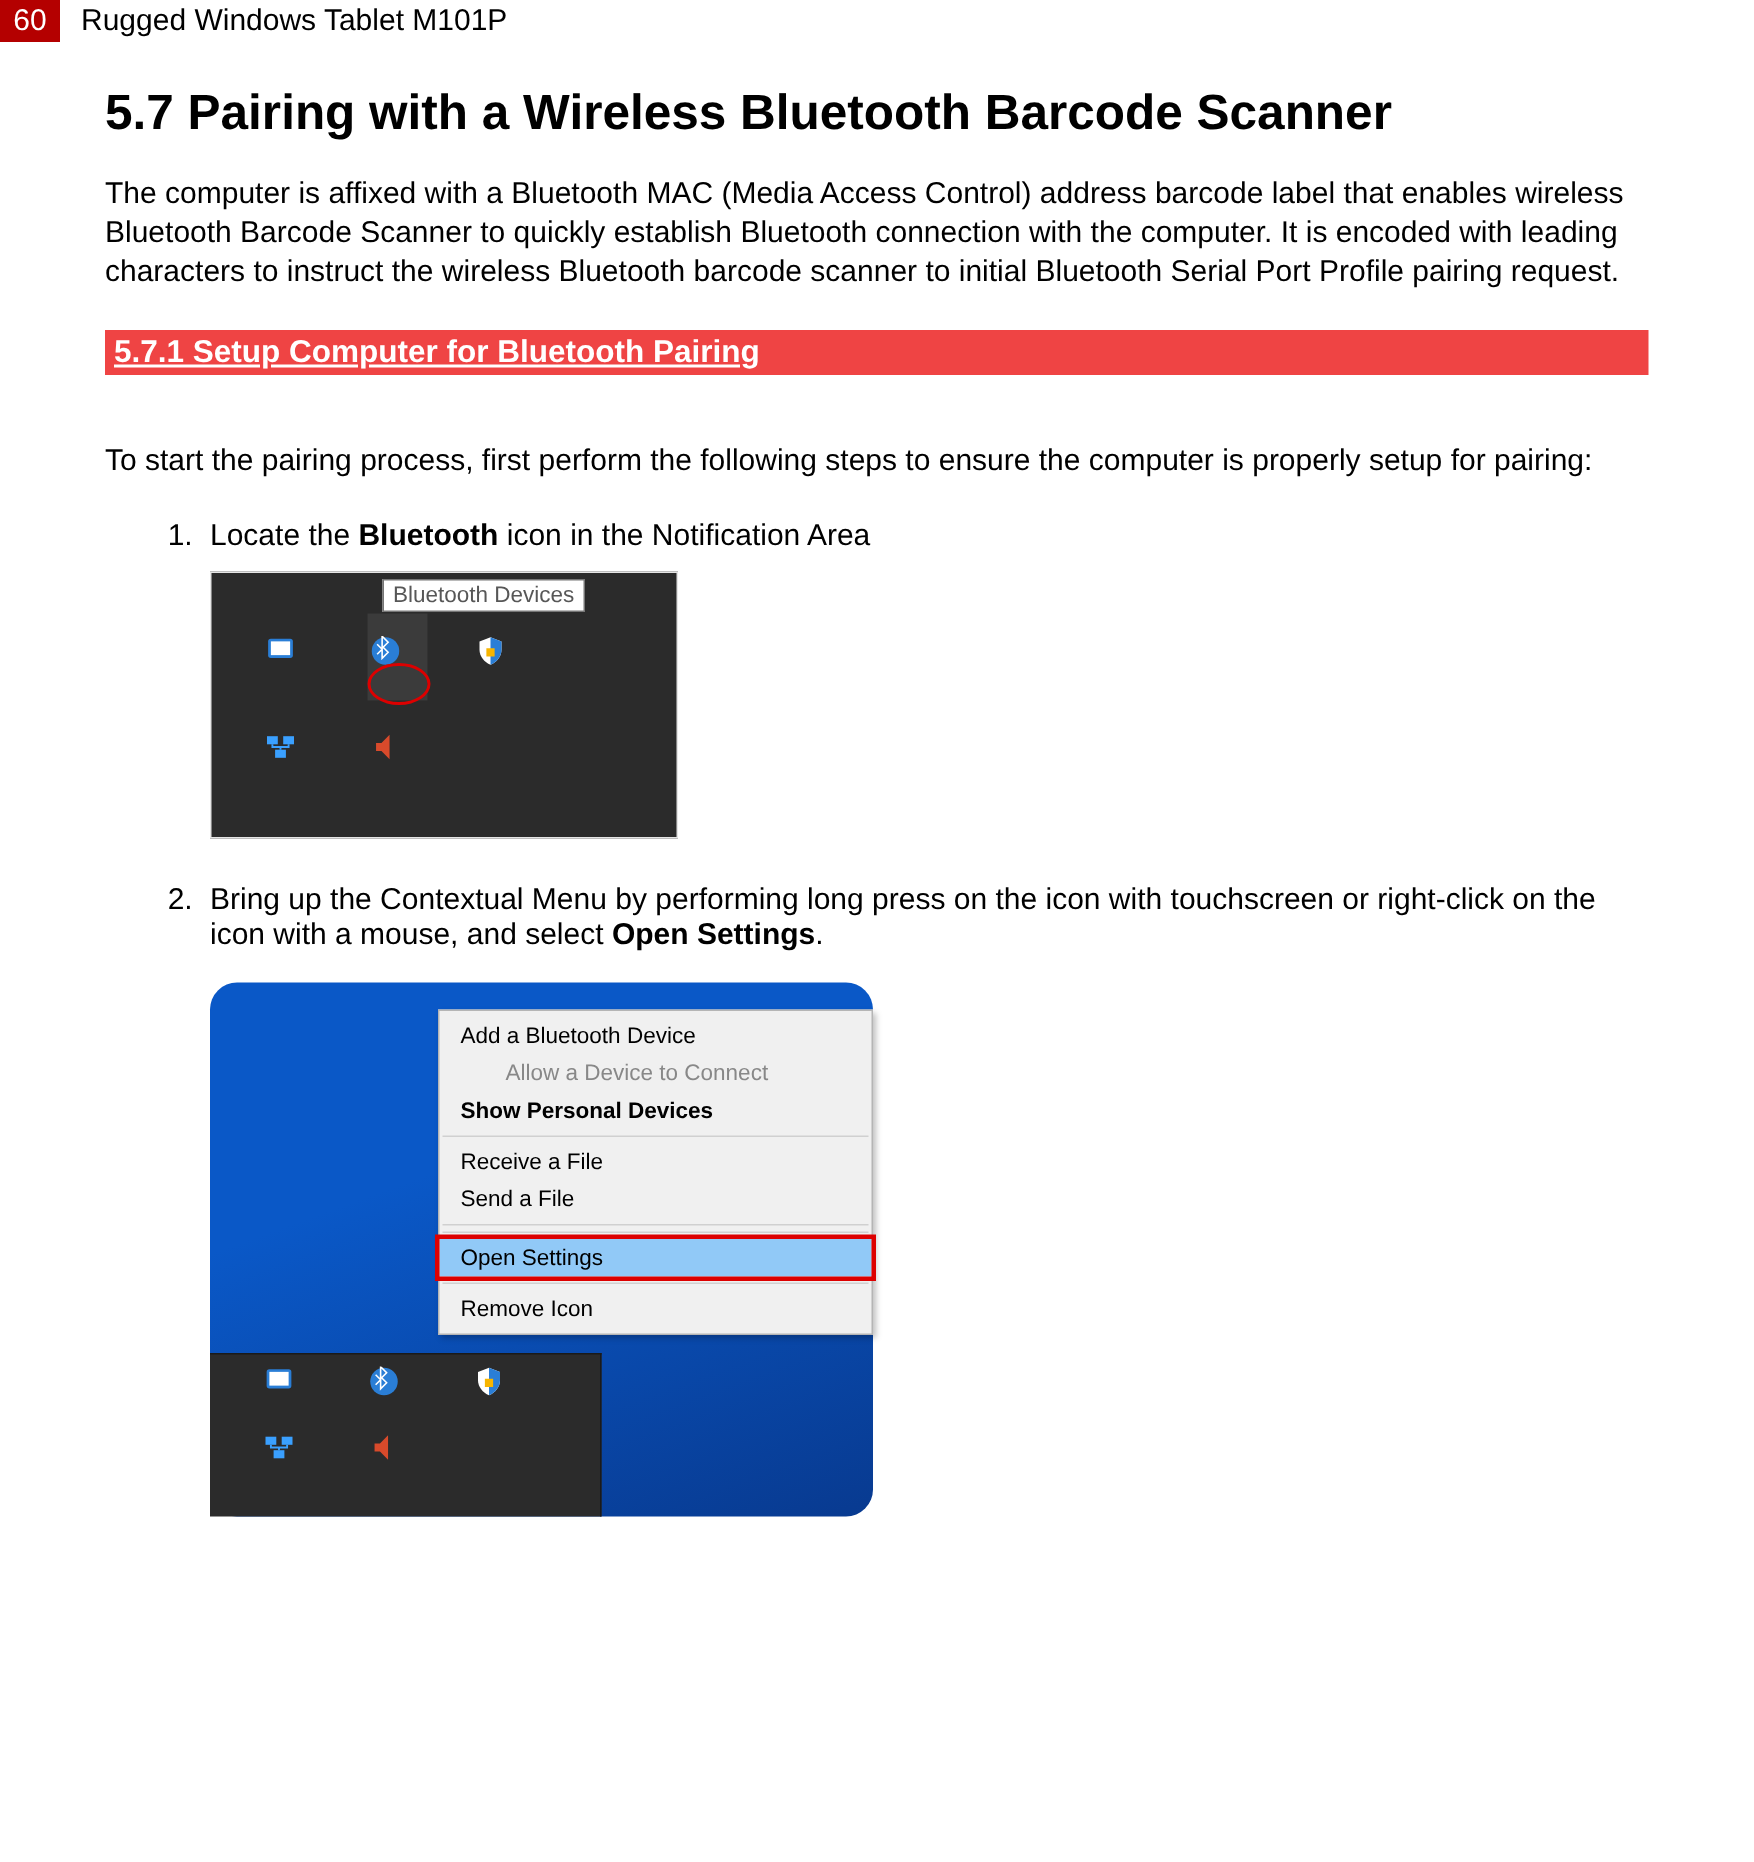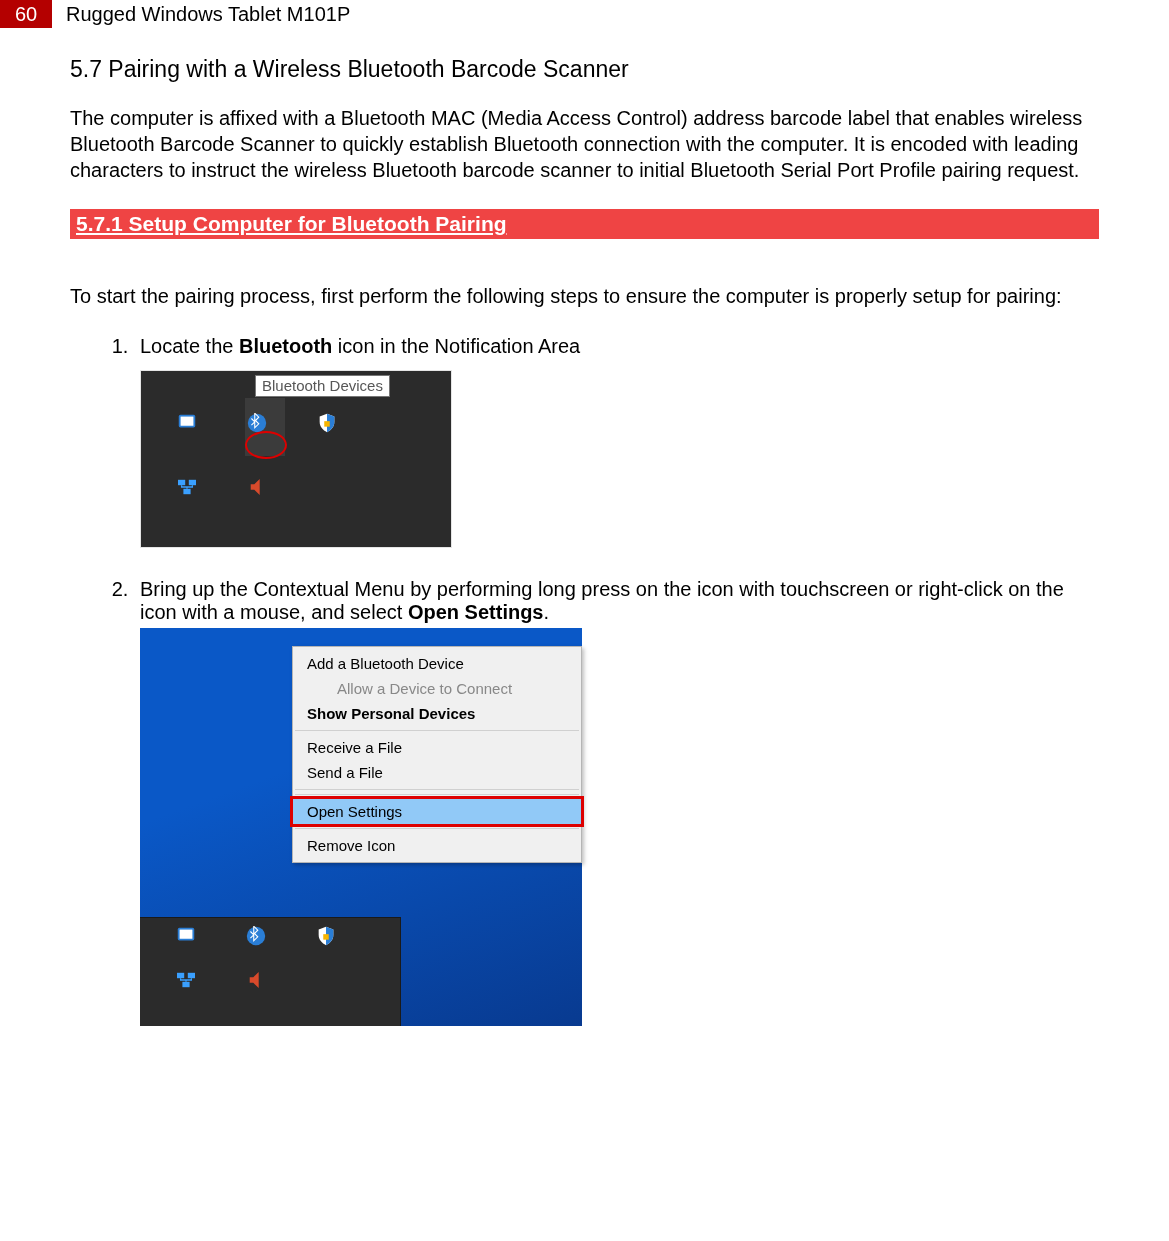--- a/index.html
+++ b/index.html
@@ -10,39 +10,39 @@
     width: 1169px;
   }
   .page-header {
     display: flex;
     align-items: stretch;
     height: 28px;
   }
   .page-number {
     background: #b40000;
     color: #fff;
-    width: 52px;
+    width: 40px;
     font-size: 20px;
     display: flex;
     align-items: center;
     justify-content: center;
   }
   .doc-title {
     font-size: 20px;
     padding-left: 14px;
     display: flex;
     align-items: center;
   }
   .content {
     padding: 28px 70px 0 70px;
   }
   .section-title {
     font-family: "Arial Black", Arial, sans-serif;
-    font-weight: 400;
-    font-size: 23px;
+    font-weight: 700;
+    font-size: 33px;
     margin: 0 0 22px 0;
   }
   .paragraph {
     font-size: 20px;
     line-height: 1.3;
     margin: 0 0 26px 0;
   }
   .subheading-bar {
     background: #ef4444;
     color: #fff;
@@ -109,24 +109,25 @@
     left: 104px;
     width: 38px;
     height: 24px;
     border: 2px solid #d00;
     border-radius: 50%;
   }
 
   
   .shot2 {
     width: 442px;
-    height: 398px;
+    height: 356px;
     background: linear-gradient(160deg,#0a58c7 0%, #0a58c7 35%, #083a90 100%);
     position: relative;
-    margin-top: 4px;
+    margin-top: 20px;
+    border-radius: 18px;
   }
   .shot2-darkpanel {
     position: absolute;
     left: 0;
     bottom: 0;
     width: 260px;
     height: 108px;
     background: #2b2b2b;
     border-top: 1px solid #1a1a1a;
     border-right: 1px solid #1a1a1a;

